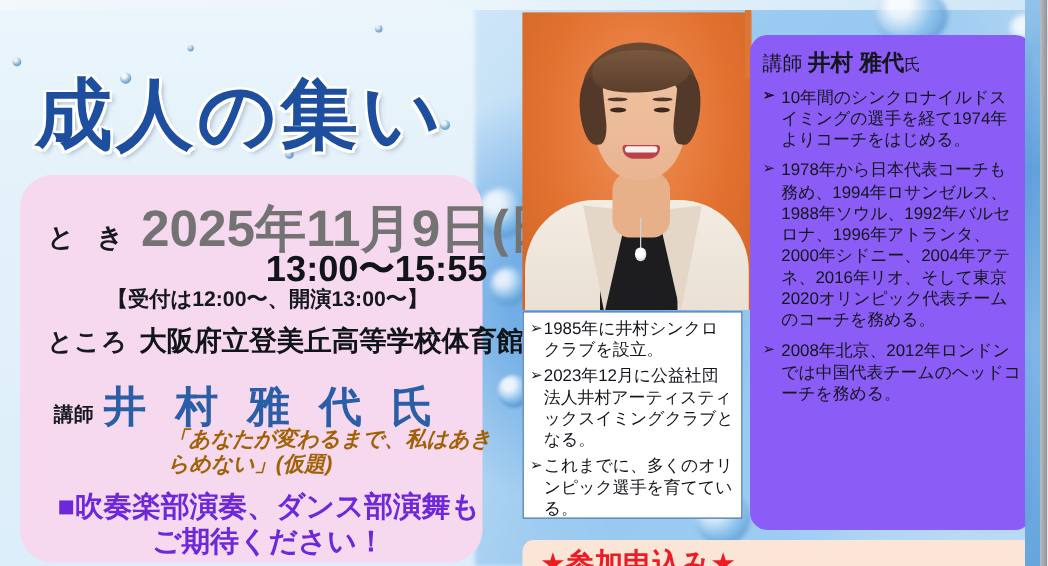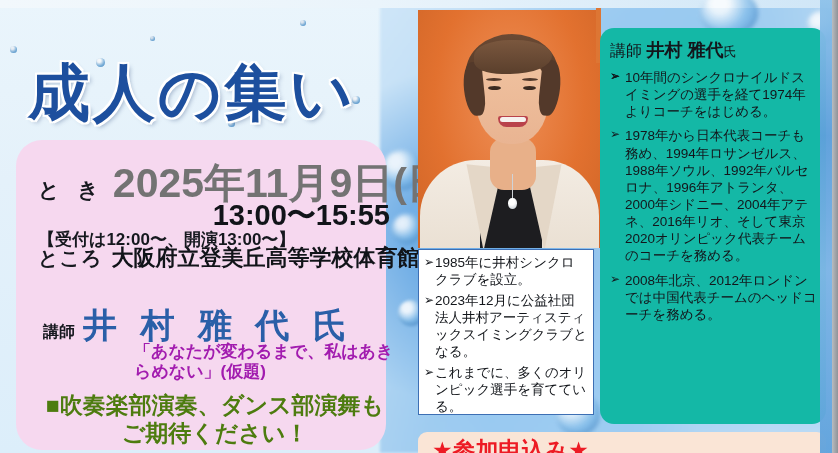--- a/index.html
+++ b/index.html
@@ -120,29 +120,30 @@
     text-align: right;
     font-size: 29px;
     font-weight: 700;
     color: #111419;
     white-space: nowrap;
   }
   .val-reception {
     position: absolute;
     left: 22px; top: 88px;
     width: 352px;
+    text-align: center;
     font-size: 17px;
     font-weight: 700;
     color: #15181e;
     white-space: nowrap;
   }
 
   .row-tokoro {
     position: absolute;
-    left: 22px; top: 103px;
+    left: 22px; top: 118px;
     width: 360px;
     display: flex;
     align-items: baseline;
     white-space: nowrap;
   }
   .lbl-tokoro {
     font-size: 20px;
     font-weight: 700;
     color: #16191f;
     letter-spacing: 1px;
@@ -179,31 +180,32 @@
     font-weight: 700;
     color: #2a5fa8;
     letter-spacing: 7px;
   }
   .lecture-title {
     position: absolute;
     left: 118px; top: 202px;
     width: 262px;
     font-size: 17px;
     font-weight: 700;
-    color: #a21caf;
+    color: #a16207;
     line-height: 1.18;
+    font-style: italic;
   }
   .perf-note {
     position: absolute;
     left: 20px; top: 252px;
     width: 358px;
     text-align: center;
     font-size: 23px;
     font-weight: 700;
-    color: #4d7c0f;
+    color: #6d28d9;
     line-height: 1.2;
   }
 
   
   .portrait-frame {
     position: absolute;
     left: 418px; top: 10px;
     width: 183px; height: 238px;
     overflow: hidden;
     background: #e2712f;
@@ -348,21 +350,21 @@
     font-size: 12px;
     color: #13161b;
   }
 
   
   .right-panel {
     position: absolute;
     left: 600px; top: 28px;
     width: 226px;
     height: 396px;
-    background: #14b8a6;
+    background: #8b5cf6;
     border-radius: 14px;
     box-sizing: border-box;
     padding: 10px 8px 0 10px;
   }
   .rp-title {
     font-size: 16px;
     color: #13161b;
     margin-bottom: 7px;
     white-space: nowrap;
   }

